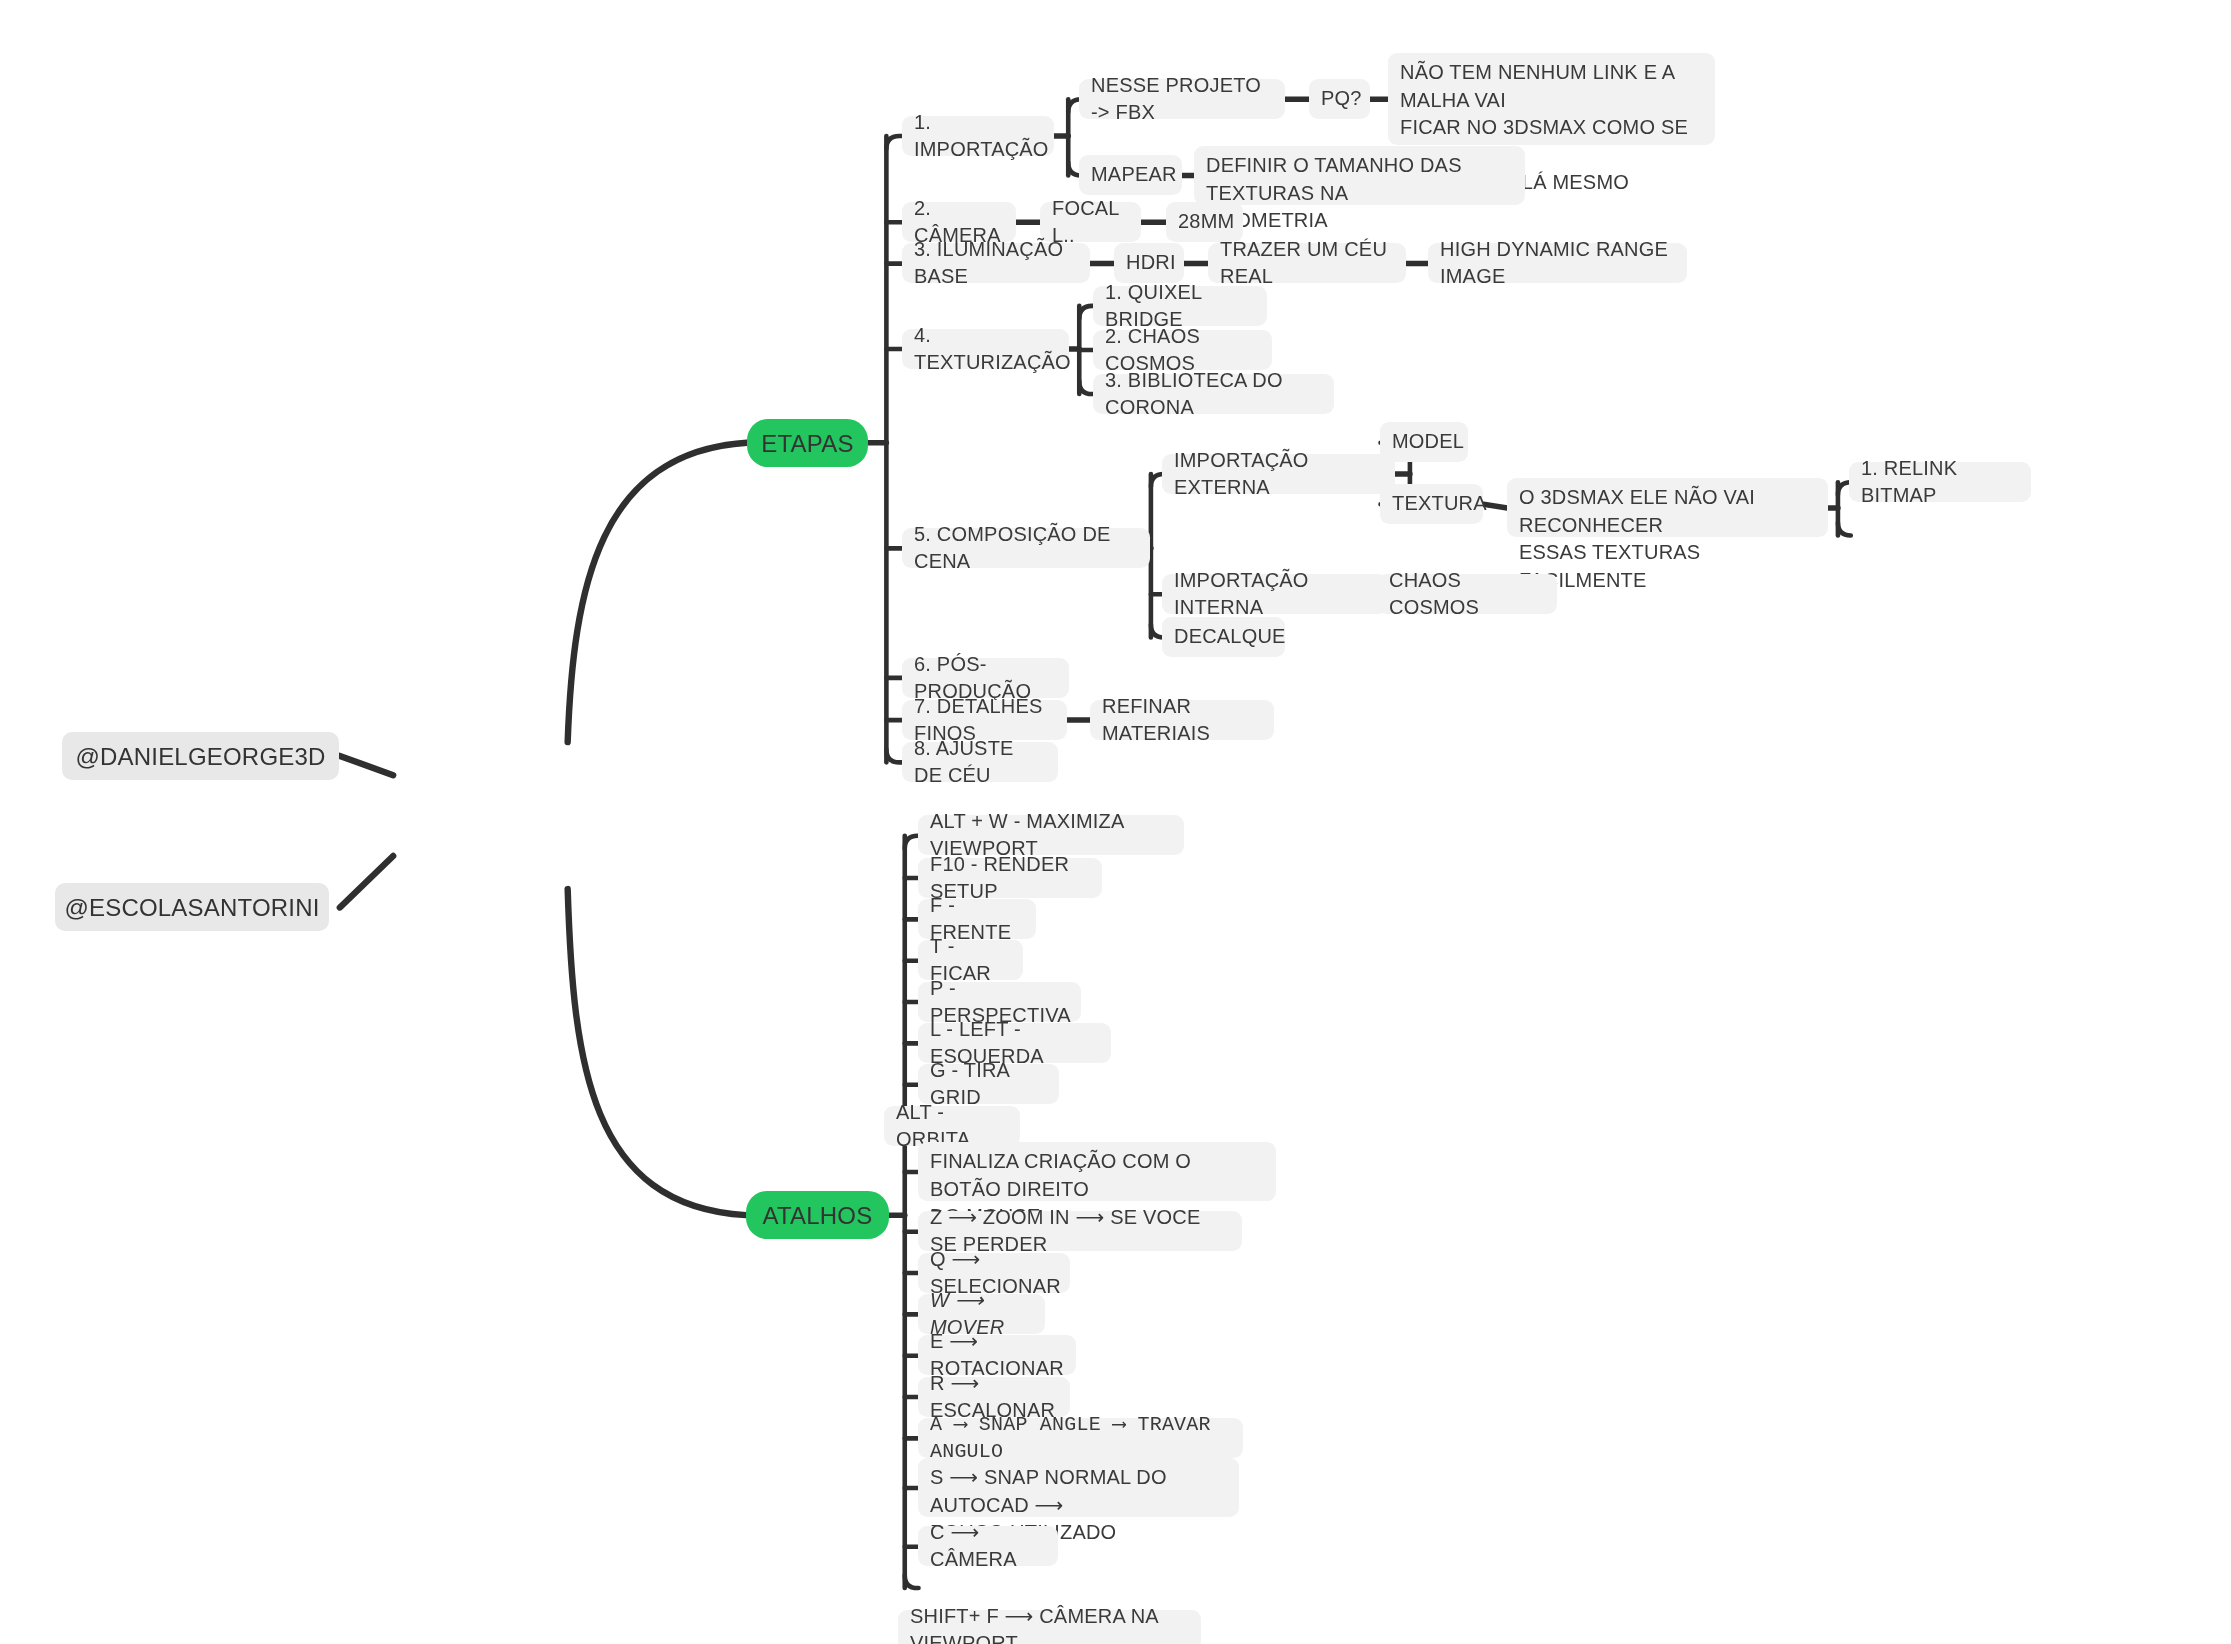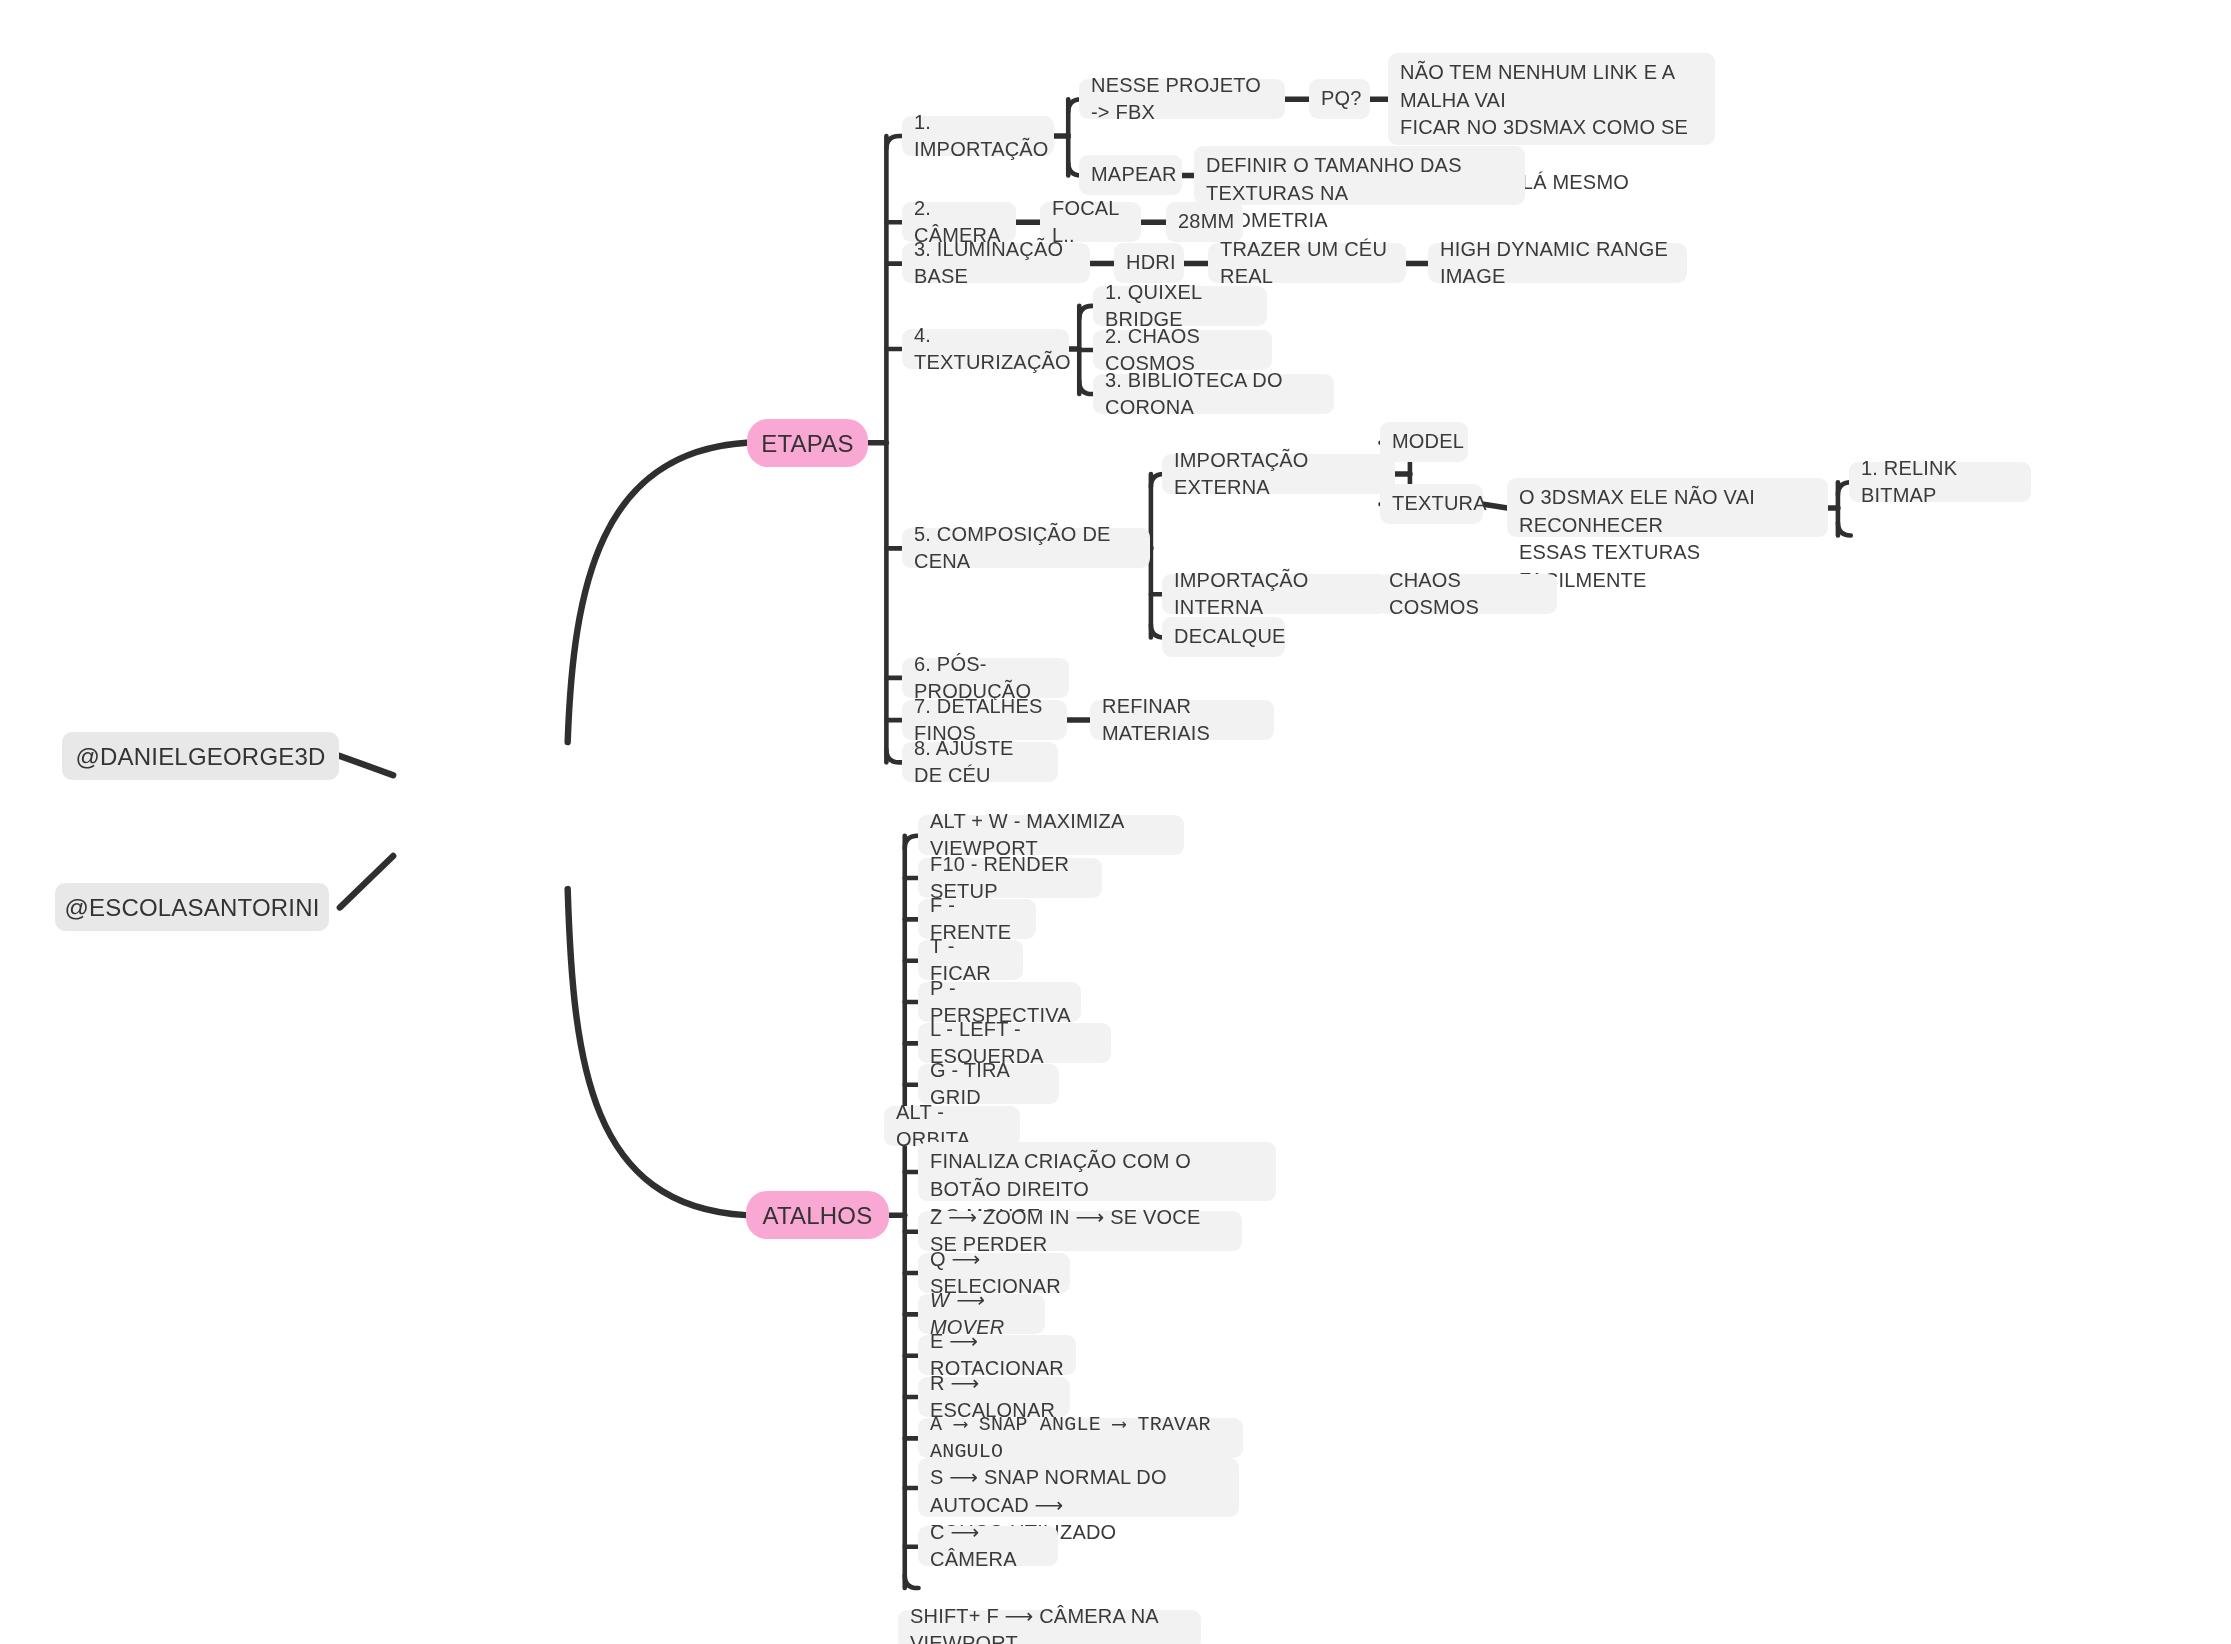--- a/index.html
+++ b/index.html
@@ -18,21 +18,21 @@
     border-radius:9.2px;
     color:#3a3a3a;
     font-size:20px;
     letter-spacing:0.2px;
     line-height:27.5px;
     padding:6.4px 12px;
     white-space:pre-line;
     display:flex;
     align-items:center;
   }
-  .node.lvl2{background:#f9a8d4;font-size:24px;line-height:31px;padding:7.3px 16.5px;border-radius:21px;color:#333;}
+  .node.lvl2{background:#22c55e;font-size:24px;line-height:31px;padding:7.3px 16.5px;border-radius:21px;color:#333;}
   .node.handle{background:#e8e8e8;font-size:24px;line-height:31px;padding:8.3px 16.5px;border-radius:10px;color:#333;}
 
   .root{
     position:absolute;
     background:#f42534;
     border-radius:11px;
     color:#ffffff;
     font-size:28.5px;
     font-weight:700;
     line-height:36px;

